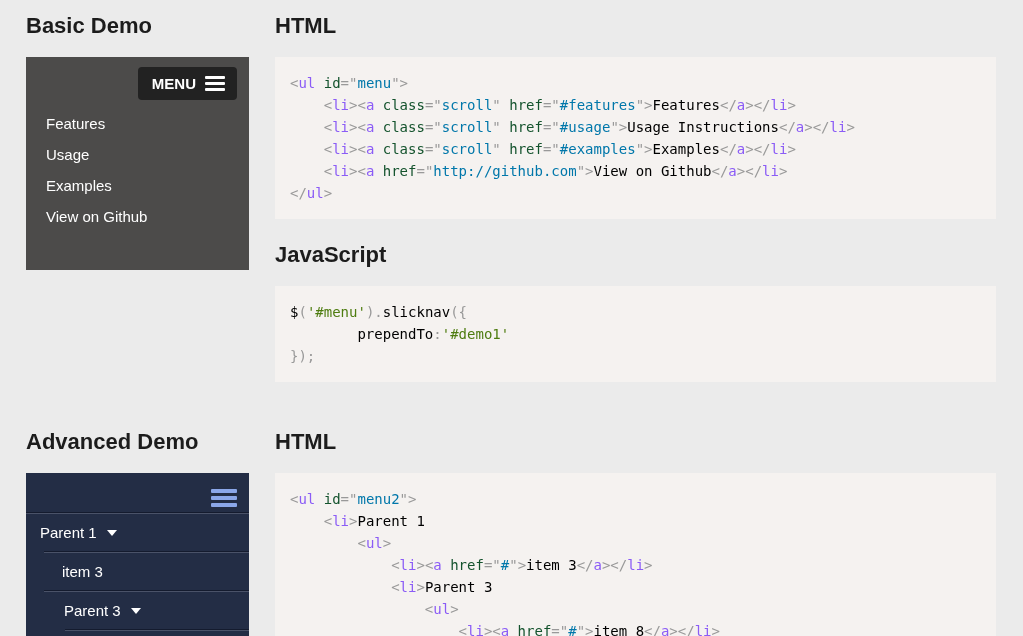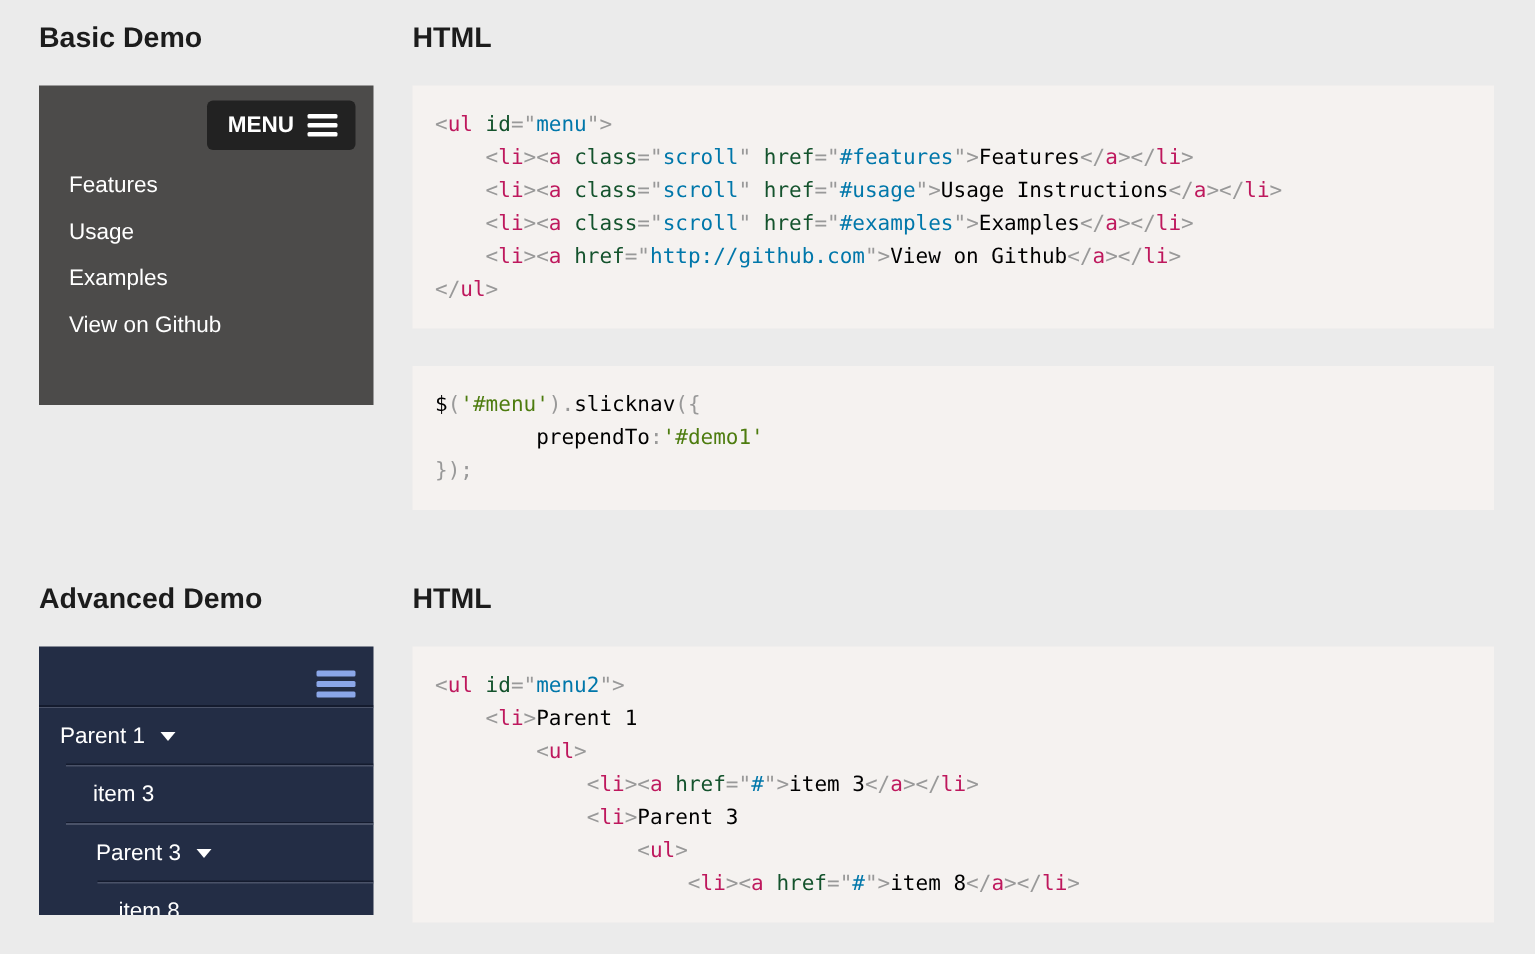--- a/index.html
+++ b/index.html
@@ -6,40 +6,40 @@
   html, body { width: 1023px; height: 636px; }
   body {
     background: #ebebeb;
     font-family: "Liberation Sans", sans-serif;
     overflow: hidden;
   }
   .row { display: flex; align-items: flex-start; }
   .col-left  { width: 223px; margin-left: 26px; flex: none; }
   .col-right { width: 721px; margin-left: 26px; flex: none; }
   h2.sec-heading {
-    font-size: 19px; line-height: 22px; font-weight: bold;
+    font-size: 22px; line-height: 22px; font-weight: bold;
     color: #1c1c1c; margin: 15px 0 20px 0;
   }
   .row2 { margin-top: 33px; }
   .row2 h2.sec-heading { margin-top: 16px; }
 
   
   pre.code {
     background: #f5f2f0;
     padding: 15px;
     font-family: "DejaVu Sans Mono", monospace;
     font-size: 14px; line-height: 22px;
     white-space: pre;
     overflow: hidden;
     margin-bottom: 25px;
   }
   pre.code:last-child { margin-bottom: 0; }
   .code-line { height: 22px; }
   .tk-p { color: #999999; }
-  .tk-t { color: #be185d; }
+  .tk-t { color: #8b5cf6; }
   .tk-a { color: #14532d; }
   .tk-v { color: #0077aa; }
   .tk-s { color: #4d7c0f; }
   .tk-x { color: #000000; }
 
   
   .menu-basic { background: #4c4b4a; height: 213px; overflow: hidden; }
   .menu-basic .btn-row { display: flex; justify-content: flex-end; padding: 10px 12px 0 0; }
   .menu-toggle {
     display: flex; align-items: center; gap: 9px;
@@ -113,20 +113,21 @@
             <a href="#">View on Github</a>
           </li>
       </ul>
     </div>
   </div>
 
   <div class="col-right">
     <h2 class="sec-heading">HTML</h2>
     <pre class="code"><div class="code-line"><span class="tk-p">&lt;</span><span class="tk-t">ul</span><span class="tk-x"> </span><span class="tk-a">id</span><span class="tk-p">="</span><span class="tk-v">menu</span><span class="tk-p">"&gt;</span></div><div class="code-line"><span class="tk-x">    </span><span class="tk-p">&lt;</span><span class="tk-t">li</span><span class="tk-p">&gt;&lt;</span><span class="tk-t">a</span><span class="tk-x"> </span><span class="tk-a">class</span><span class="tk-p">="</span><span class="tk-v">scroll</span><span class="tk-p">"</span><span class="tk-x"> </span><span class="tk-a">href</span><span class="tk-p">="</span><span class="tk-v">#features</span><span class="tk-p">"&gt;</span><span class="tk-x">Features</span><span class="tk-p">&lt;/</span><span class="tk-t">a</span><span class="tk-p">&gt;&lt;/</span><span class="tk-t">li</span><span class="tk-p">&gt;</span></div><div class="code-line"><span class="tk-x">    </span><span class="tk-p">&lt;</span><span class="tk-t">li</span><span class="tk-p">&gt;&lt;</span><span class="tk-t">a</span><span class="tk-x"> </span><span class="tk-a">class</span><span class="tk-p">="</span><span class="tk-v">scroll</span><span class="tk-p">"</span><span class="tk-x"> </span><span class="tk-a">href</span><span class="tk-p">="</span><span class="tk-v">#usage</span><span class="tk-p">"&gt;</span><span class="tk-x">Usage Instructions</span><span class="tk-p">&lt;/</span><span class="tk-t">a</span><span class="tk-p">&gt;&lt;/</span><span class="tk-t">li</span><span class="tk-p">&gt;</span></div><div class="code-line"><span class="tk-x">    </span><span class="tk-p">&lt;</span><span class="tk-t">li</span><span class="tk-p">&gt;&lt;</span><span class="tk-t">a</span><span class="tk-x"> </span><span class="tk-a">class</span><span class="tk-p">="</span><span class="tk-v">scroll</span><span class="tk-p">"</span><span class="tk-x"> </span><span class="tk-a">href</span><span class="tk-p">="</span><span class="tk-v">#examples</span><span class="tk-p">"&gt;</span><span class="tk-x">Examples</span><span class="tk-p">&lt;/</span><span class="tk-t">a</span><span class="tk-p">&gt;&lt;/</span><span class="tk-t">li</span><span class="tk-p">&gt;</span></div><div class="code-line"><span class="tk-x">    </span><span class="tk-p">&lt;</span><span class="tk-t">li</span><span class="tk-p">&gt;&lt;</span><span class="tk-t">a</span><span class="tk-x"> </span><span class="tk-a">href</span><span class="tk-p">="</span><span class="tk-v">http://github.com</span><span class="tk-p">"&gt;</span><span class="tk-x">View on Github</span><span class="tk-p">&lt;/</span><span class="tk-t">a</span><span class="tk-p">&gt;&lt;/</span><span class="tk-t">li</span><span class="tk-p">&gt;</span></div><div class="code-line"><span class="tk-p">&lt;/</span><span class="tk-t">ul</span><span class="tk-p">&gt;</span></div></pre>
 
+    <h2 class="sec-heading">JavaScript</h2>
     <pre class="code"><div class="code-line"><span class="tk-x">$</span><span class="tk-p">(</span><span class="tk-s">'#menu'</span><span class="tk-p">).</span><span class="tk-x">slicknav</span><span class="tk-p">({</span></div><div class="code-line"><span class="tk-x">        prependTo</span><span class="tk-p">:</span><span class="tk-s">'#demo1'</span></div><div class="code-line"><span class="tk-p">});</span></div></pre>
   </div>
 </div>
 
 <div class="row row2">
   <div class="col-left">
     <h2 class="sec-heading">Advanced Demo</h2>
 
     <div class="menu-adv">
       <div class="btn-row">

